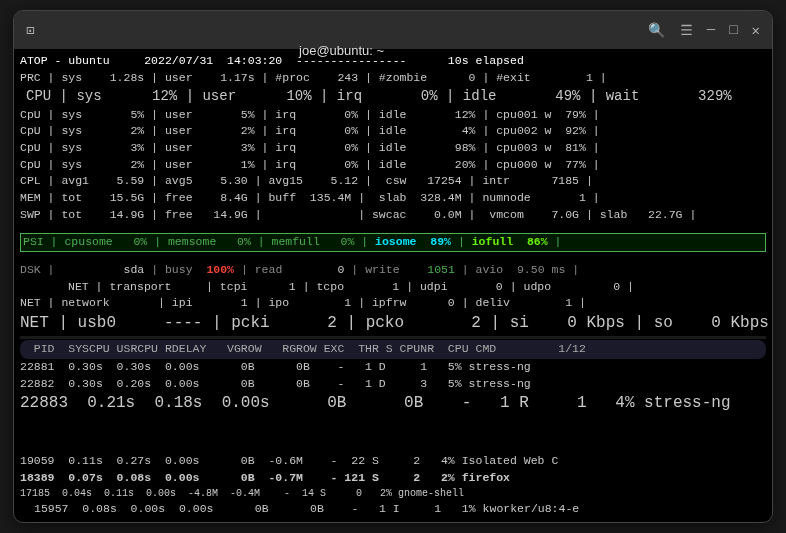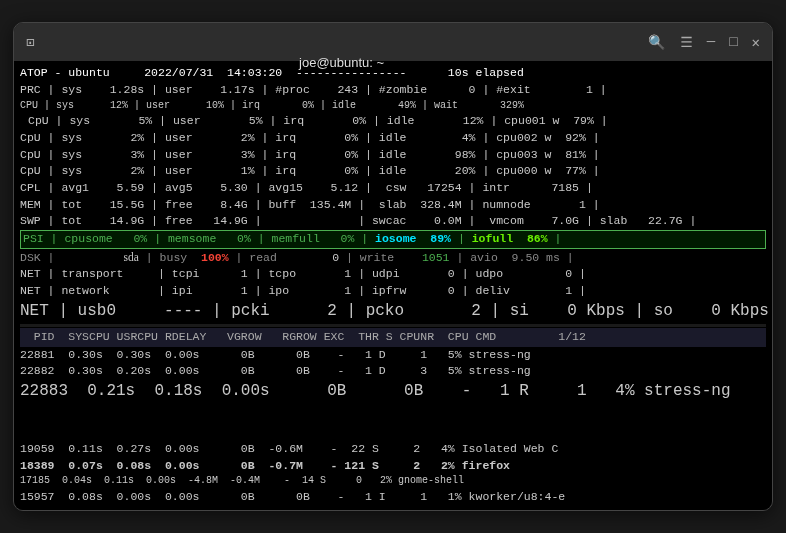--- a/index.html
+++ b/index.html
@@ -81,46 +81,46 @@
       <span>✕</span>
     </div>
   </div>
 
   <div class="terminal">
 
     <div style="color:#fff; white-space:pre; font-size:11.5px;">ATOP - ubuntu     2022/07/31  14:03:20  ----------------      10s elapsed</div>
 
     <div style="white-space:pre; font-size:11.5px; color:#c8c8c8;">PRC | sys    1.28s | user    1.17s | #proc    243 | #zombie      0 | #exit        1 |</div>
 
-    <div style="white-space:pre; font-size:10px; color:#c8c8c8;">CPU | sys      12% | user      10% | irq       0% | idle       49% | wait       329%</div>
+    <div style="white-space:pre; font-size:14px; color:#c8c8c8;margin-left:6px;">CPU | sys      12% | user      10% | irq       0% | idle       49% | wait       329%</div>
 
-    <div style="white-space:pre; font-size:11.5px; color:#c8c8c8;margin-left:8px;">CpU | sys       5% | user       5% | irq       0% | idle       12% | cpu001 w  79% |</div>
+    <div style="white-space:pre; font-size:11.5px; color:#c8c8c8;">CpU | sys       5% | user       5% | irq       0% | idle       12% | cpu001 w  79% |</div>
     <div style="white-space:pre; font-size:11.5px; color:#c8c8c8;">CpU | sys       2% | user       2% | irq       0% | idle        4% | cpu002 w  92% |</div>
     <div style="white-space:pre; font-size:11.5px; color:#c8c8c8;">CpU | sys       3% | user       3% | irq       0% | idle       98% | cpu003 w  81% |</div>
     <div style="white-space:pre; font-size:11.5px; color:#c8c8c8;">CpU | sys       2% | user       1% | irq       0% | idle       20% | cpu000 w  77% |</div>
 
     <div style="white-space:pre; font-size:11.5px; color:#c8c8c8;">CPL | avg1    5.59 | avg5    5.30 | avg15    5.12 |  csw   17254 | intr      7185 |</div>
 
     <div style="white-space:pre; font-size:11.5px; color:#c8c8c8;">MEM | tot    15.5G | free    8.4G | buff  135.4M |  slab  328.4M | numnode       1 |</div>
 
     <div style="white-space:pre; font-size:11.5px; color:#c8c8c8;">SWP | tot    14.9G | free   14.9G |              | swcac    0.0M |  vmcom    7.0G | slab   22.7G |</div>
 
-    <div style="white-space:pre; font-size:11.5px; color:#4caf50; border: 1px solid #4caf50; margin: 0 0; padding: 0 2px; background: #001a00;">PSI | <span>cpusome   0%</span> | <span>memsome   0%</span> | <span>memfull   0%</span> | <span style="color:#00e5ff; font-weight:bold;">iosome  89%</span> | <span style="color:#69f000; font-weight:bold;">iofull  86%</span> |</div>
+    <div style="white-space:pre; font-size:11.5px; color:#4caf50; border: 1px solid #4caf50; margin: 10px 0; padding: 0 2px; background: #001a00;">PSI | <span>cpusome   0%</span> | <span>memsome   0%</span> | <span>memfull   0%</span> | <span style="color:#00e5ff; font-weight:bold;">iosome  89%</span> | <span style="color:#69f000; font-weight:bold;">iofull  86%</span> |</div>
 
-    <div style="white-space:pre; font-size:11.5px; color:#888888;">DSK |          <span style="color:#c8c8c8;font-family:Liberation Serif, serif;">sda</span> | busy  <span style="color:#f44336; font-weight:bold;">100%</span> | read        <span style="color:#c8c8c8;">0</span> | write    <span style="color:#4caf50;">1051</span> | avio  9.50 ms |</div>
+    <div style="white-space:pre; font-size:11.5px; color:#888888;">DSK |          <span style="color:#c8c8c8;">sda</span> | busy  <span style="color:#f44336; font-weight:bold;">100%</span> | read        <span style="color:#c8c8c8;">0</span> | write    <span style="color:#4caf50;">1051</span> | avio  9.50 ms |</div>
 
-    <div style="white-space:pre; font-size:11.5px; color:#c8c8c8;">NET | transport     | tcpi      1 | tcpo       1 | udpi       0 | udpo         0 |</div>
+    <div style="white-space:pre; font-size:11.5px; color:#c8c8c8;margin-left:48px;">NET | transport     | tcpi      1 | tcpo       1 | udpi       0 | udpo         0 |</div>
     <div style="white-space:pre; font-size:11.5px; color:#c8c8c8;">NET | network       | ipi       1 | ipo        1 | ipfrw      0 | deliv        1 |</div>
     <div style="white-space:pre; font-size:16px; color:#c8c8c8;">NET | usb0     ---- | pcki      2 | pcko       2 | si    0 Kbps | so    0 Kbps |</div>
 
     <div style="height:3px; background:#1a1a1a; margin: 1px 0;"></div>
 
-    <div style="white-space:pre; font-size:11.5px; color:#aaaaaa; background:#1a1a2a; padding: 1px 0;">  PID  SYSCPU USRCPU RDELAY   VGROW   RGROW EXC  THR S CPUNR  CPU CMD         1/12</div>
+    <div style="white-space:pre; font-size:11.5px; color:#aaaaaa; background:#1a1a2a; padding: 1px 0; border-radius: 8px;">  PID  SYSCPU USRCPU RDELAY   VGROW   RGROW EXC  THR S CPUNR  CPU CMD         1/12</div>
 
     <div style="white-space:pre; font-size:11.5px; color:#c8c8c8;">22881  0.30s  0.30s  0.00s      0B      0B    -   1 D     1   5% stress-ng</div>
     <div style="white-space:pre; font-size:11.5px; color:#c8c8c8;">22882  0.30s  0.20s  0.00s      0B      0B    -   1 D     3   5% stress-ng</div>
     <div style="white-space:pre; font-size:16px; color:#c8c8c8;">22883  0.21s  0.18s  0.00s      0B      0B    -   1 R     1   4% stress-ng</div>
     <div style="white-space:pre; font-size:11.5px; color:#c8c8c8;margin-top:38px;">19059  0.11s  0.27s  0.00s      0B  -0.6M    -  22 S     2   4% Isolated Web C</div>
     <div style="white-space:pre; font-size:11.5px; color:#c8c8c8;font-weight:bold;">18389  0.07s  0.08s  0.00s      0B  -0.7M    - 121 S     2   2% firefox</div>
     <div style="white-space:pre; font-size:10px; color:#c8c8c8;">17185  0.04s  0.11s  0.00s  -4.8M  -0.4M    -  14 S     0   2% gnome-shell</div>
-    <div style="white-space:pre; font-size:11.5px; color:#c8c8c8;">15957  0.08s  0.00s  0.00s      0B      0B    -   1 I     1   1% kworker/u8:4-e</div>
+    <div style="white-space:pre; font-size:11.5px; color:#c8c8c8;margin-left:14px;">15957  0.08s  0.00s  0.00s      0B      0B    -   1 I     1   1% kworker/u8:4-e</div>
   </div>
 </div>
 
 </body></html>

